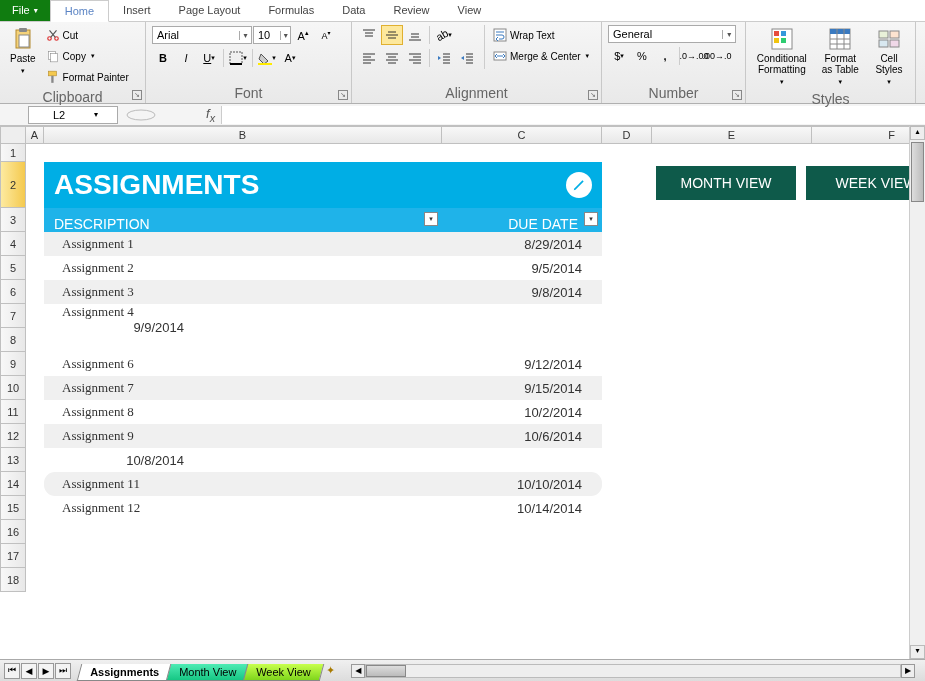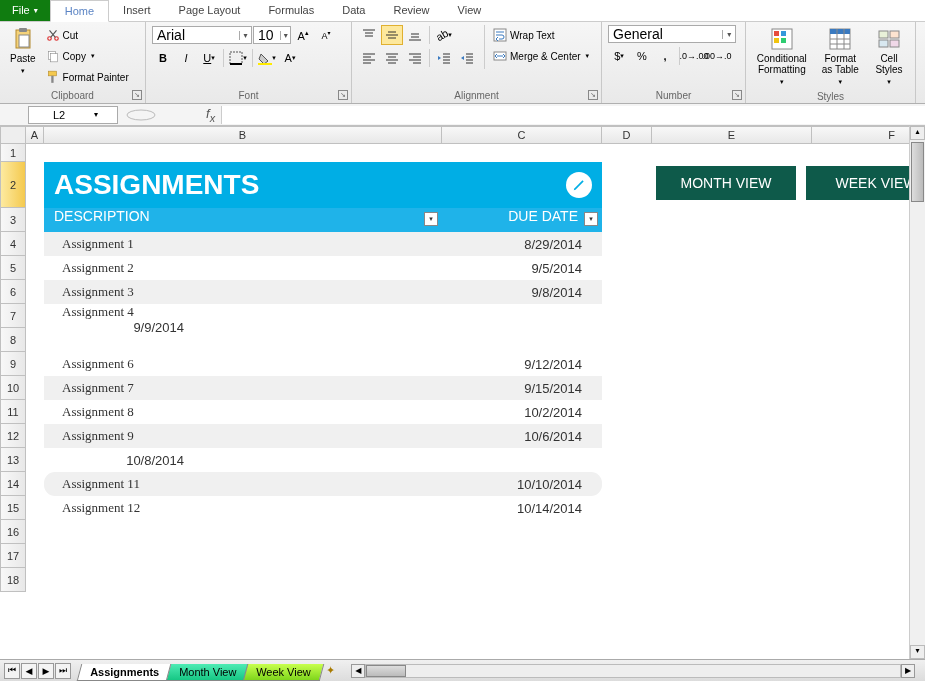--- a/index.html
+++ b/index.html
@@ -8,33 +8,33 @@
 
 .ribbon-tabs { display: flex; align-items: flex-end; height: 22px; background: #fff; border-bottom: 1px solid #ccc; }
 .file-tab { background: #107c10; color: #fff; padding: 3px 12px; font-size: 11px; cursor: pointer; height: 22px; display: flex; align-items: center; }
 .file-tab .caret { margin-left: 4px; font-size: 8px; }
 .ribbon-tab { padding: 3px 14px; color: #444; cursor: pointer; height: 22px; display: flex; align-items: center; }
 .ribbon-tab.active { background: #fff; border: 1px solid #ccc; border-bottom: 1px solid #fff; margin-bottom: -1px; color: #5b84c4; }
 
 
 .ribbon { display: flex; height: 82px; background: linear-gradient(#f6f6f6,#e9e9e9); border-bottom: 1px solid #b0b0b0; }
 .ribbon-group { border-right: 1px solid #c8c8c8; padding: 3px 6px 2px 6px; display: flex; flex-direction: column; justify-content: space-between; position: relative; }
-.ribbon-group-label { text-align: center; font-size: 10px; color: #666; padding-top: 2px; }
+.ribbon-group-label { text-align: center; font-size: 14px; color: #666; padding-top: 2px; }
 .ribbon-group-body { display: flex; align-items: flex-start; gap: 4px; flex: 1; }
 .dialog-launcher { position: absolute; right: 3px; bottom: 3px; width: 10px; height: 10px; border: 1px solid #888; font-size: 7px; text-align: center; line-height: 8px; color: #666; cursor: pointer; }
 
 .big-btn { display: flex; flex-direction: column; align-items: center; padding: 2px 4px; cursor: pointer; }
 .big-btn .icon { width: 24px; height: 24px; margin-bottom: 2px; }
 .big-btn .lbl { font-size: 10px; text-align: center; line-height: 11px; }
 
 .small-row { display: flex; align-items: center; gap: 3px; height: 20px; cursor: pointer; font-size: 10px; padding: 0 2px; }
 .small-stack { display: flex; flex-direction: column; gap: 1px; }
 
 .combo { display: inline-flex; align-items: center; border: 1px solid #aaa; background: #fff; height: 18px; font-size: 11px; }
-.combo input { border: none; outline: none; padding: 0 4px; font-size: 14px; width: 100%; }
+.combo input { border: none; outline: none; padding: 0 4px; font-size: 11px; width: 100%; }
 .combo .dd { width: 14px; text-align: center; border-left: 1px solid #aaa; cursor: pointer; font-size: 8px; color: #555; }
 
 .tool-btn { display: inline-flex; align-items: center; justify-content: center; width: 22px; height: 20px; cursor: pointer; font-size: 11px; }
 .tool-row { display: flex; gap: 1px; align-items: center; }
 
 .sep { width: 1px; height: 18px; background: #ccc; margin: 0 2px; }
 
 
 .formula-bar { display: flex; align-items: center; height: 22px; border-bottom: 1px solid #c0c0c0; background: #f4f4f4; }
 .name-box { width: 90px; border: 1px solid #aaa; background: #fff; height: 18px; margin-left: 28px; display: flex; align-items: center; }
@@ -50,21 +50,21 @@
 .ch:first-child { border-left: 1px solid #c0c0c0; background: #eee; }
 .row-headers { position: absolute; left: 0; top: 18px; }
 .rh { width: 26px; border: 1px solid #c0c0c0; border-top: none; background: linear-gradient(90deg,#f8f8f8,#e8e8e8); text-align: center; font-size: 11px; color: #333; display: flex; align-items: center; justify-content: center; }
 .rh.tall { background: linear-gradient(90deg,#fdeaa0,#f4c94e); }
 .cells { position: absolute; left: 26px; top: 18px; }
 .cells > div { position: absolute; }
 
 .title-banner { background: #00aee5; color: #fff; font-family: Arial, sans-serif; font-weight: bold; font-size: 28px; display: flex; align-items: center; padding-left: 10px; width: 558px; height: 46px; }
 .edit-circle { position: absolute; right: 10px; top: 10px; width: 26px; height: 26px; background: #fff; border-radius: 50%; display: flex; align-items: center; justify-content: center; color: #00aee5; }
 
-.table-header { background: #1fb3e9; color: #fff; font-family: Arial; font-size: 14px; height: 24px; display: flex; align-items: flex-start; padding-left: 10px; position: relative; }
+.table-header { background: #1fb3e9; color: #fff; font-family: Arial; font-size: 14px; height: 24px; display: flex; align-items: flex-end; padding-left: 10px; position: relative; }
 .filter-btn { position: absolute; right: 4px; top: 4px; width: 14px; height: 14px; background: #fff; border: 1px solid #888; font-size: 7px; color: #333; display: flex; align-items: center; justify-content: center; cursor: pointer; }
 
 .data-row { width: 558px; height: 24px; display: flex; font-family: Arial; font-size: 13px; color: #333; }
 .data-row.even { background: #f0f0f0; }
 .data-row.odd { background: #fff; }
 .data-row .desc { width: 398px; padding-left: 18px; display: flex; align-items: center; font-family: Liberation Serif, serif; }
 .data-row .due { width: 160px; padding-right: 20px; display: flex; align-items: center; justify-content: flex-end; }
 
 .action-btn { position: absolute; background: #0e5a4a; color: #fff; font-family: Arial; font-size: 14px; display: flex; align-items: center; justify-content: center; height: 34px; cursor: pointer; }
 

